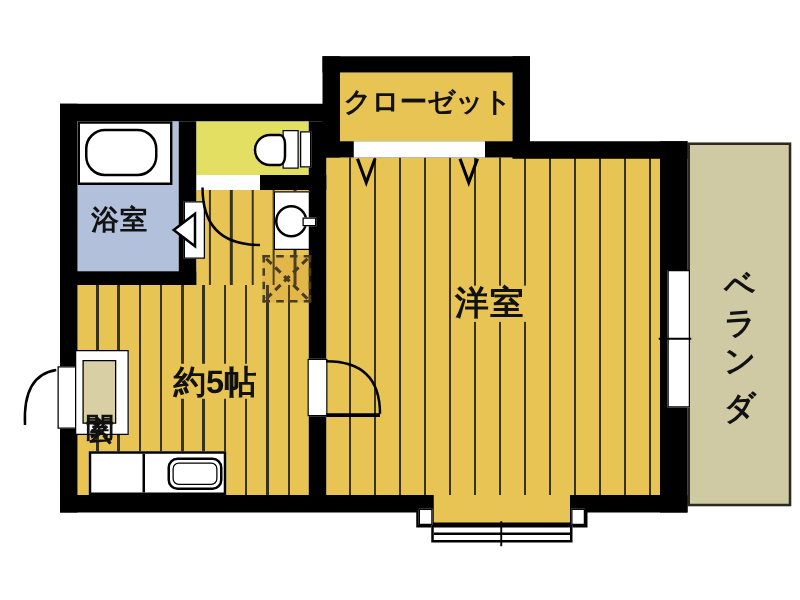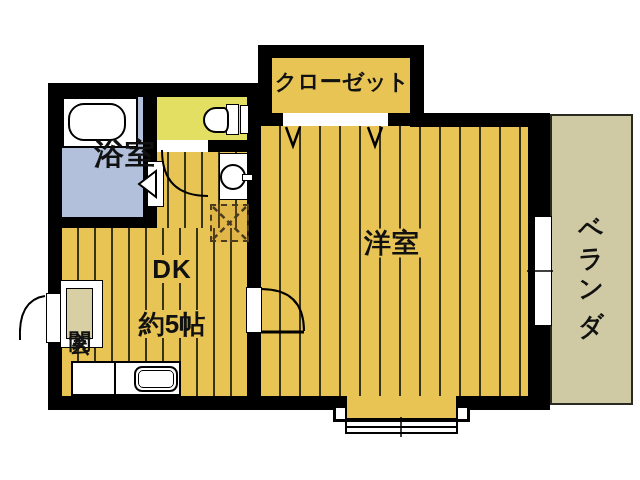--- a/index.html
+++ b/index.html
@@ -91,26 +91,25 @@
     <line x1="261" y1="332" x2="304" y2="332" stroke="#000" stroke-width="3"></line>
     <polyline points="286,127 293,146 300,127" fill="none" stroke="#000" stroke-width="2.5"></polyline>
     <polyline points="368,127 375,146 382,127" fill="none" stroke="#000" stroke-width="2.5"></polyline>
     <line x1="213" y1="207" x2="246" y2="239" stroke="#4a3c20" stroke-width="2.5" stroke-dasharray="6 4"></line>
     <line x1="246" y1="207" x2="213" y2="239" stroke="#4a3c20" stroke-width="2.5" stroke-dasharray="6 4"></line>
     <polygon points="139,184 156,171 156,197" fill="#fff" stroke="#000" stroke-width="2"></polygon>
     <line x1="527" y1="271" x2="553" y2="271" stroke="#000" stroke-width="1.5"></line>
     <line x1="401" y1="417" x2="401" y2="437" stroke="#000" stroke-width="1.5"></line>
   </svg>
 
-  <div class="label" style="left:96px;top:154px;font-size:30px;margin-left:29px;">浴室</div>
+  <div class="label" style="left:96px;top:176px;font-size:22px;">浴室</div>
 
   <div class="label" style="left:342px;top:82px;font-size:22px;letter-spacing:0;font-family:Liberation Serif, serif;">クローゼット</div>
 
   <div class="label halo" style="left:392px;top:243px;font-size:27px;">洋室</div>
 
-  <div class="label halo" style="left:172px;top:269px;font-size:26px;">DK</div>
-  <div class="label halo" style="left:172px;top:305px;font-size:26px;letter-spacing:0;margin-top:19px;">約5帖</div>
+  <div class="label halo" style="left:172px;top:305px;font-size:26px;letter-spacing:0;">約5帖</div>
 
   <div class="label vtext" style="left:80px;top:314px;font-size:22px;letter-spacing:1px;">玄関</div>
 
   <div class="label vtext" style="left:591px;top:262px;font-size:25px;letter-spacing:3px;transform:translate(-50%,-50%) skewY(-4deg);">ベランダ</div>
 
 </div>
 
 </body></html>

